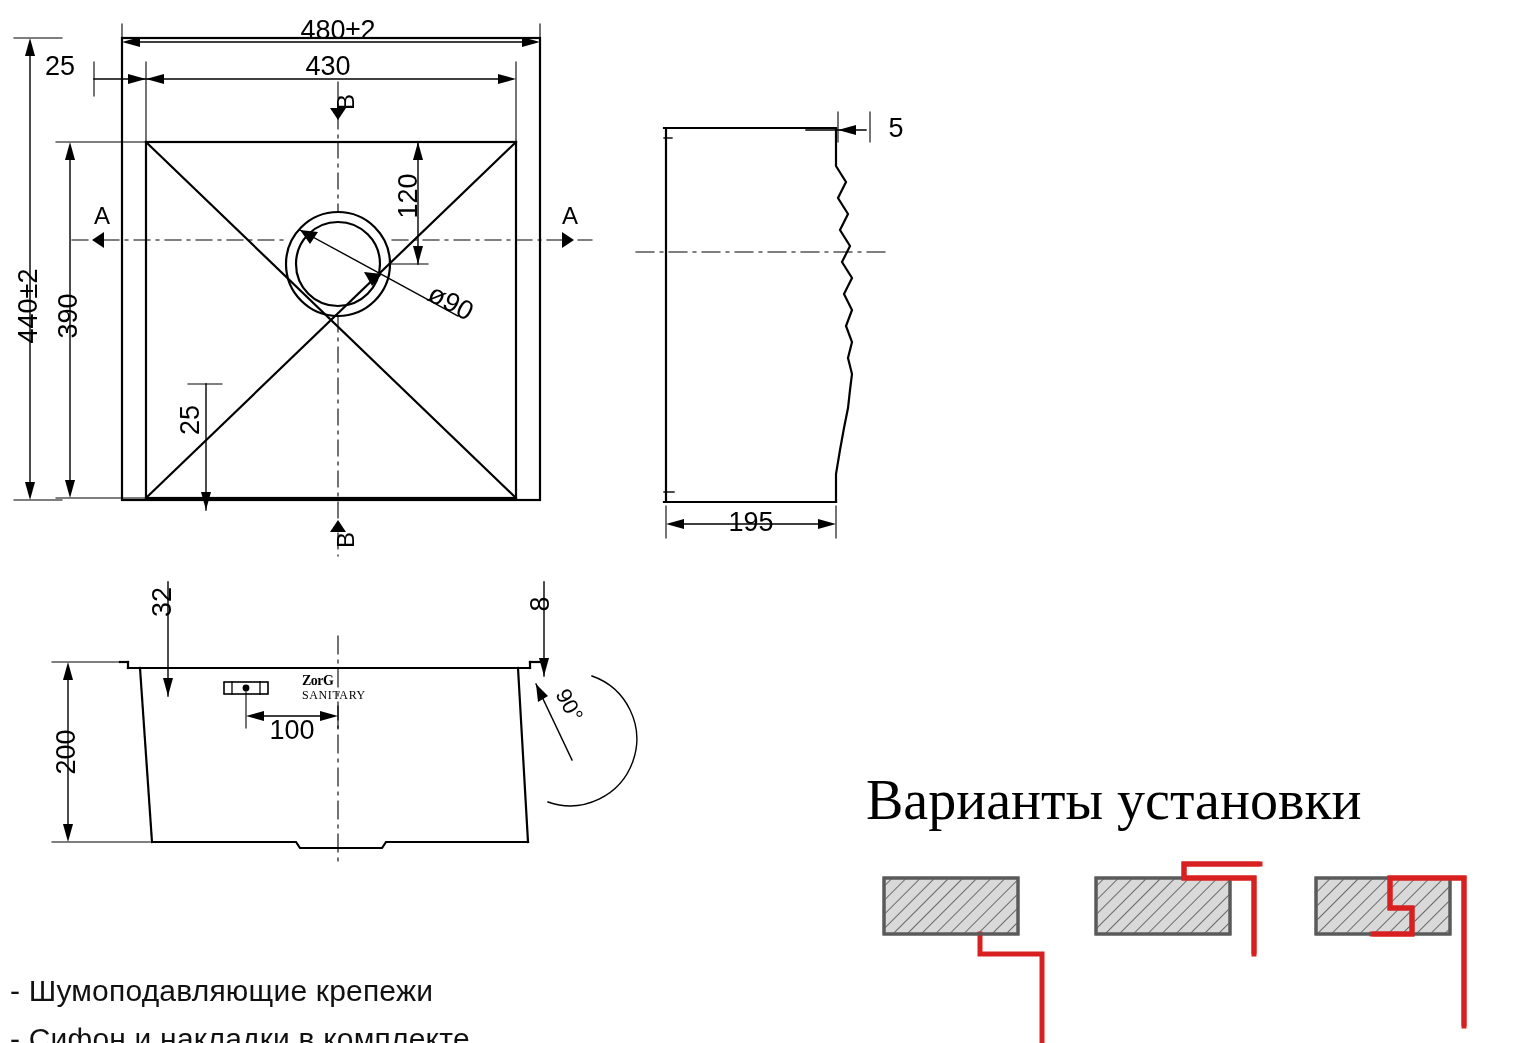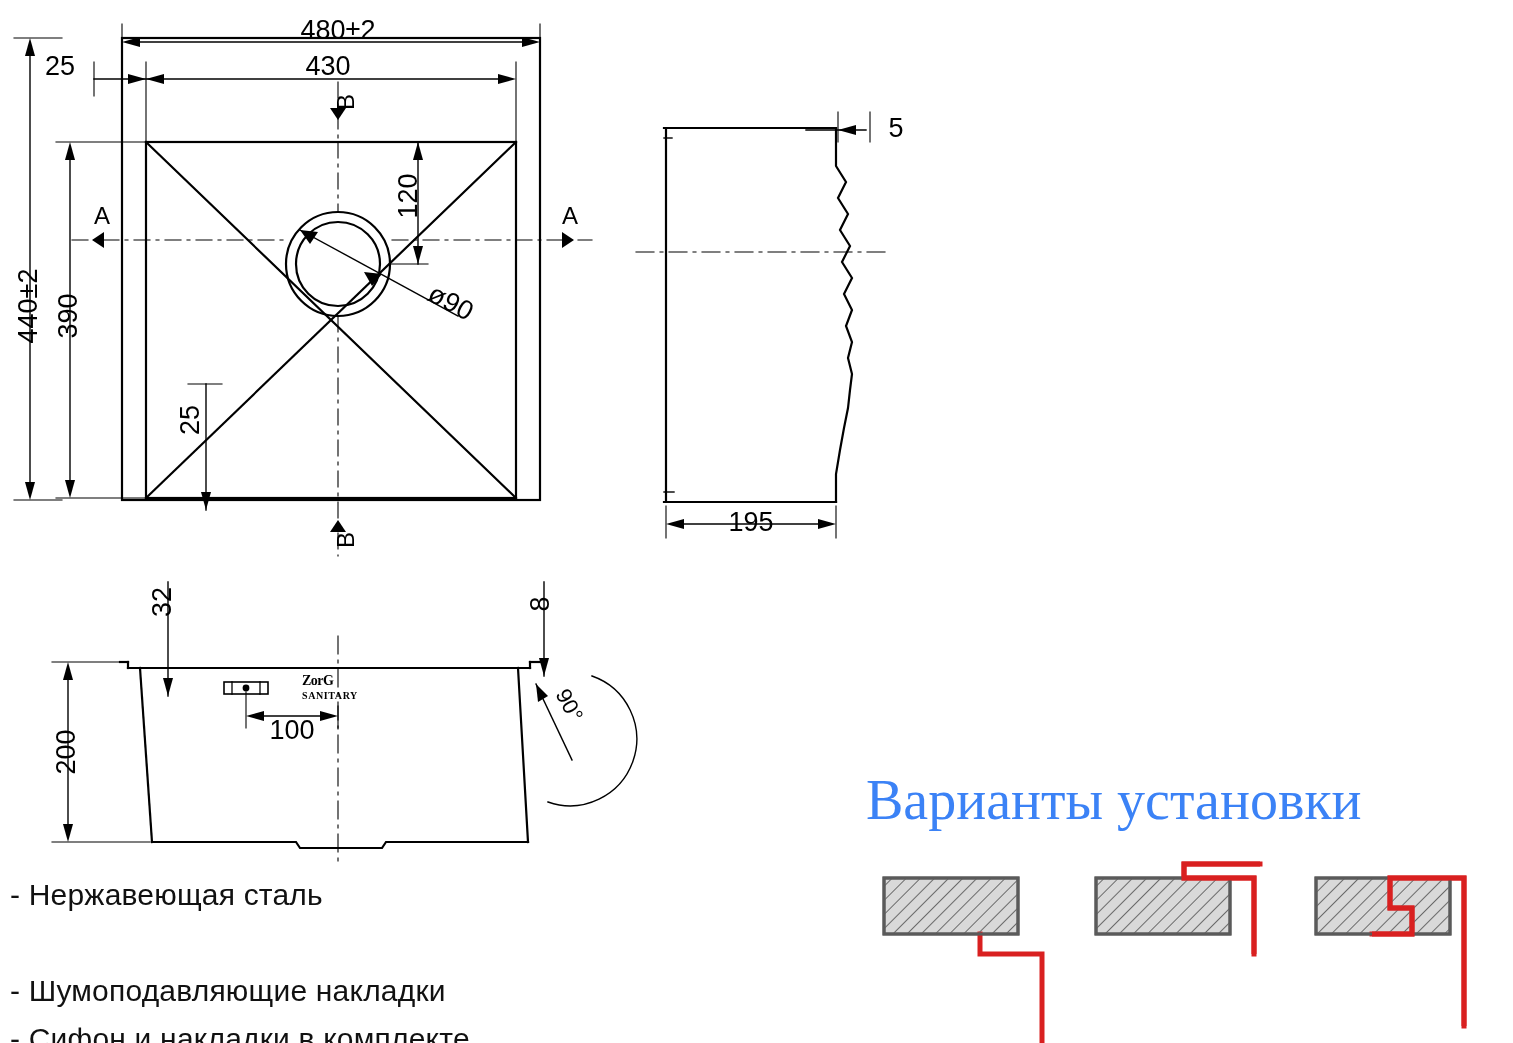--- a/index.html
+++ b/index.html
@@ -5,21 +5,21 @@
   html,body{margin:0;padding:0;background:#ffffff;}
   body{width:1513px;height:1043px;position:relative;overflow:hidden;
        font-family:"Liberation Sans",sans-serif;color:#000;}
   .stage{position:absolute;left:0;top:16px;width:1513px;height:1043px;}
   svg.layer{position:absolute;left:0;top:0;width:1513px;height:1043px;}
   .dim{font-family:"Liberation Sans",sans-serif;font-size:27px;fill:#000;}
   .dimsm{font-family:"Liberation Sans",sans-serif;font-size:22px;fill:#000;}
   .letter{font-family:"Liberation Sans",sans-serif;font-size:24px;fill:#000;}
   .feat{position:absolute;left:10px;font-size:30px;font-family:"Liberation Sans",sans-serif;
         color:#111;white-space:nowrap;letter-spacing:.2px;}
-  .title-ru{position:absolute;font-family:"Liberation Serif",serif;font-size:56px;color:#3b82f6;
+  .title-ru{position:absolute;font-family:"Liberation Serif",serif;font-size:56px;color:#000000;
             white-space:nowrap;}
   .logo{position:absolute;font-family:"Liberation Serif",serif;font-weight:bold;}
 </style>
 </head>
 <body>
 
 <div class="stage">
 
   <svg class="layer" viewBox="0 0 1513 1043">
     <g fill="none" stroke="#000" stroke-width="2.2" stroke-linecap="square">
@@ -219,22 +219,21 @@
 
     <text class="dim" x="164" y="586" text-anchor="middle" dominant-baseline="middle" transform="rotate(-90 164 586)">32</text>
     <text class="dim" x="542" y="588" text-anchor="middle" dominant-baseline="middle" transform="rotate(-90 542 588)">8</text>
     <text class="dim" x="68" y="736" text-anchor="middle" dominant-baseline="middle" transform="rotate(-90 68 736)">200</text>
     <text class="dim" x="292" y="716" text-anchor="middle" dominant-baseline="middle">100</text>
     <text class="dimsm" x="568" y="690" text-anchor="middle" dominant-baseline="middle" transform="rotate(62 568 690)">90°</text>
   </svg>
 
   <div class="logo" style="left:302px;top:655px;width:78px;height:32px;">
     <div style="font-size:14px;line-height:20px;letter-spacing:-.5px;">ZorG</div>
-    <div style="font-size:10px;line-height:9px;letter-spacing:.6px;font-weight:bold;">SANITARY</div>
+    <div style="font-size:12px;line-height:9px;letter-spacing:.6px;font-weight:normal;">SANITARY</div>
   </div>
 
-  <div class="feat" style="top:862px;">- Нержавеющая сталь</div>
-  <div class="feat" style="top:958px;">- Шумоподавляющие накладки</div>
+  <div class="feat" style="top:958px;">- Шумоподавляющие крепежи</div>
   <div class="feat" style="top:1006px;">- Сифон и накладки в комплекте</div>
 
   <div class="title-ru" style="left:866px;top:752px;">Варианты установки</div>
 
 </div>
 
 </body></html>

